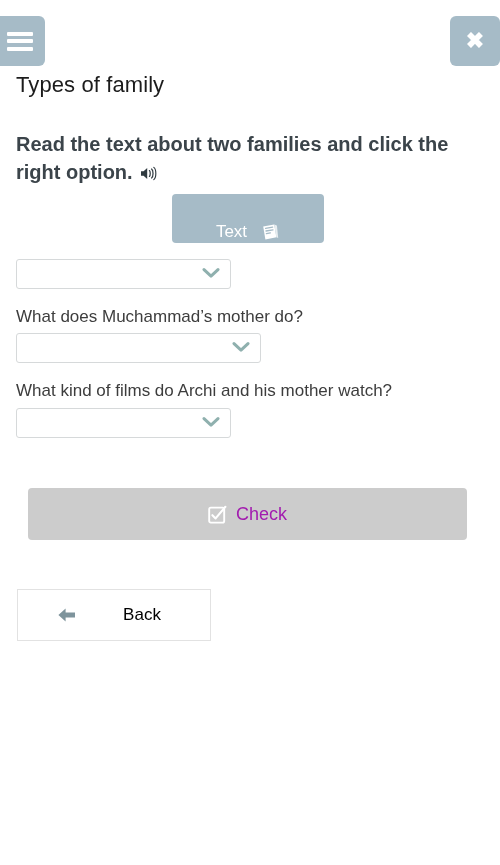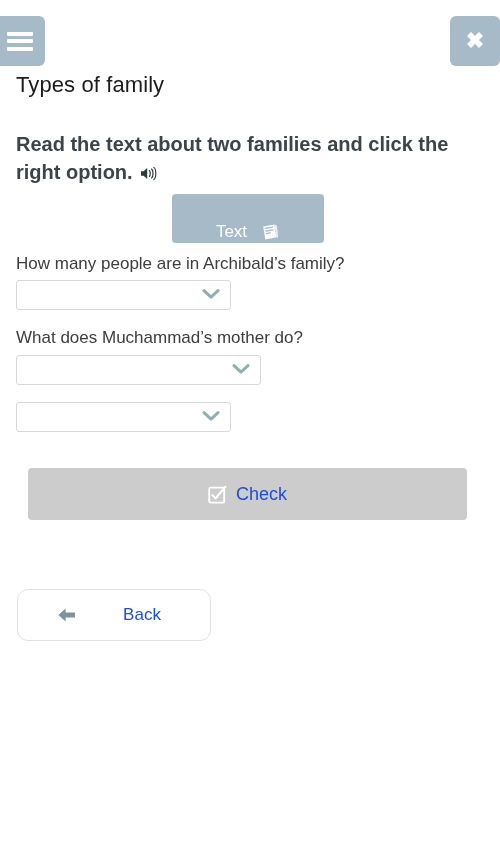--- a/index.html
+++ b/index.html
@@ -144,48 +144,48 @@
     right: 10px;
     top: 50%;
     transform: translateY(-50%);
     pointer-events: none;
   }
 
   
   .check-btn {
     position: absolute;
     left: 28px;
-    top: 468px;
+    top: 488px;
     width: 439px;
     height: 52px;
     background: #cccccc;
     border: none;
     border-radius: 4px;
-    color: #1d4ed8;
+    color: #a21caf;
     font-size: 18px;
     font-family: "Liberation Sans", "DejaVu Sans", sans-serif;
     display: flex;
     align-items: center;
     justify-content: center;
     gap: 9px;
     cursor: default;
   }
   .checkbox-icon { display: inline-flex; }
 
   
   .back-btn {
     position: absolute;
     left: 17px;
     top: 589px;
     width: 194px;
     height: 52px;
     background: #ffffff;
     border: 1px solid #e2e2e2;
-    border-radius: 11px;
-    color: #1d4ed8;
+    border-radius: 0;
+    color: #000000;
     font-size: 17px;
     font-family: "Liberation Sans", "DejaVu Sans", sans-serif;
     display: flex;
     align-items: center;
     cursor: pointer;
     box-sizing: border-box;
   }
   .back-arrow {
     position: absolute;
     left: 38px;
@@ -241,21 +241,20 @@
       <path d="M5.6 5.4 L12.6 4.2" stroke="#a6bbc7" stroke-width="1.3" stroke-linecap="round"></path>
       <path d="M6.0 8.0 L13.0 6.8" stroke="#a6bbc7" stroke-width="1.3" stroke-linecap="round"></path>
       <path d="M6.4 10.6 L10.4 9.9" stroke="#a6bbc7" stroke-width="1.3" stroke-linecap="round"></path>
     </svg>
   </span>
 </button>
 
 <div class="questions">
 
   <div class="q-block">
-    <div class="q-label">How many people are in Archibald’s family?</div>
     <div class="q-select w1">
       <span></span>
       <span class="chev">
         <svg width="18" height="12" viewBox="0 0 18 12" xmlns="http://www.w3.org/2000/svg">
           <path d="M2 2.6 L9 9.2 L16 2.6" stroke="#8fb0ae" stroke-width="3" fill="none" stroke-linecap="round" stroke-linejoin="round"></path>
         </svg>
       </span>
     </div>
   </div>
 
@@ -265,20 +264,21 @@
       <span></span>
       <span class="chev">
         <svg width="18" height="12" viewBox="0 0 18 12" xmlns="http://www.w3.org/2000/svg">
           <path d="M2 2.6 L9 9.2 L16 2.6" stroke="#8fb0ae" stroke-width="3" fill="none" stroke-linecap="round" stroke-linejoin="round"></path>
         </svg>
       </span>
     </div>
   </div>
 
   <div class="q-block">
+    <div class="q-label">What kind of films do Archi and his mother watch?</div>
     <div class="q-select w1">
       <span></span>
       <span class="chev">
         <svg width="18" height="12" viewBox="0 0 18 12" xmlns="http://www.w3.org/2000/svg">
           <path d="M2 2.6 L9 9.2 L16 2.6" stroke="#8fb0ae" stroke-width="3" fill="none" stroke-linecap="round" stroke-linejoin="round"></path>
         </svg>
       </span>
     </div>
   </div>
 

